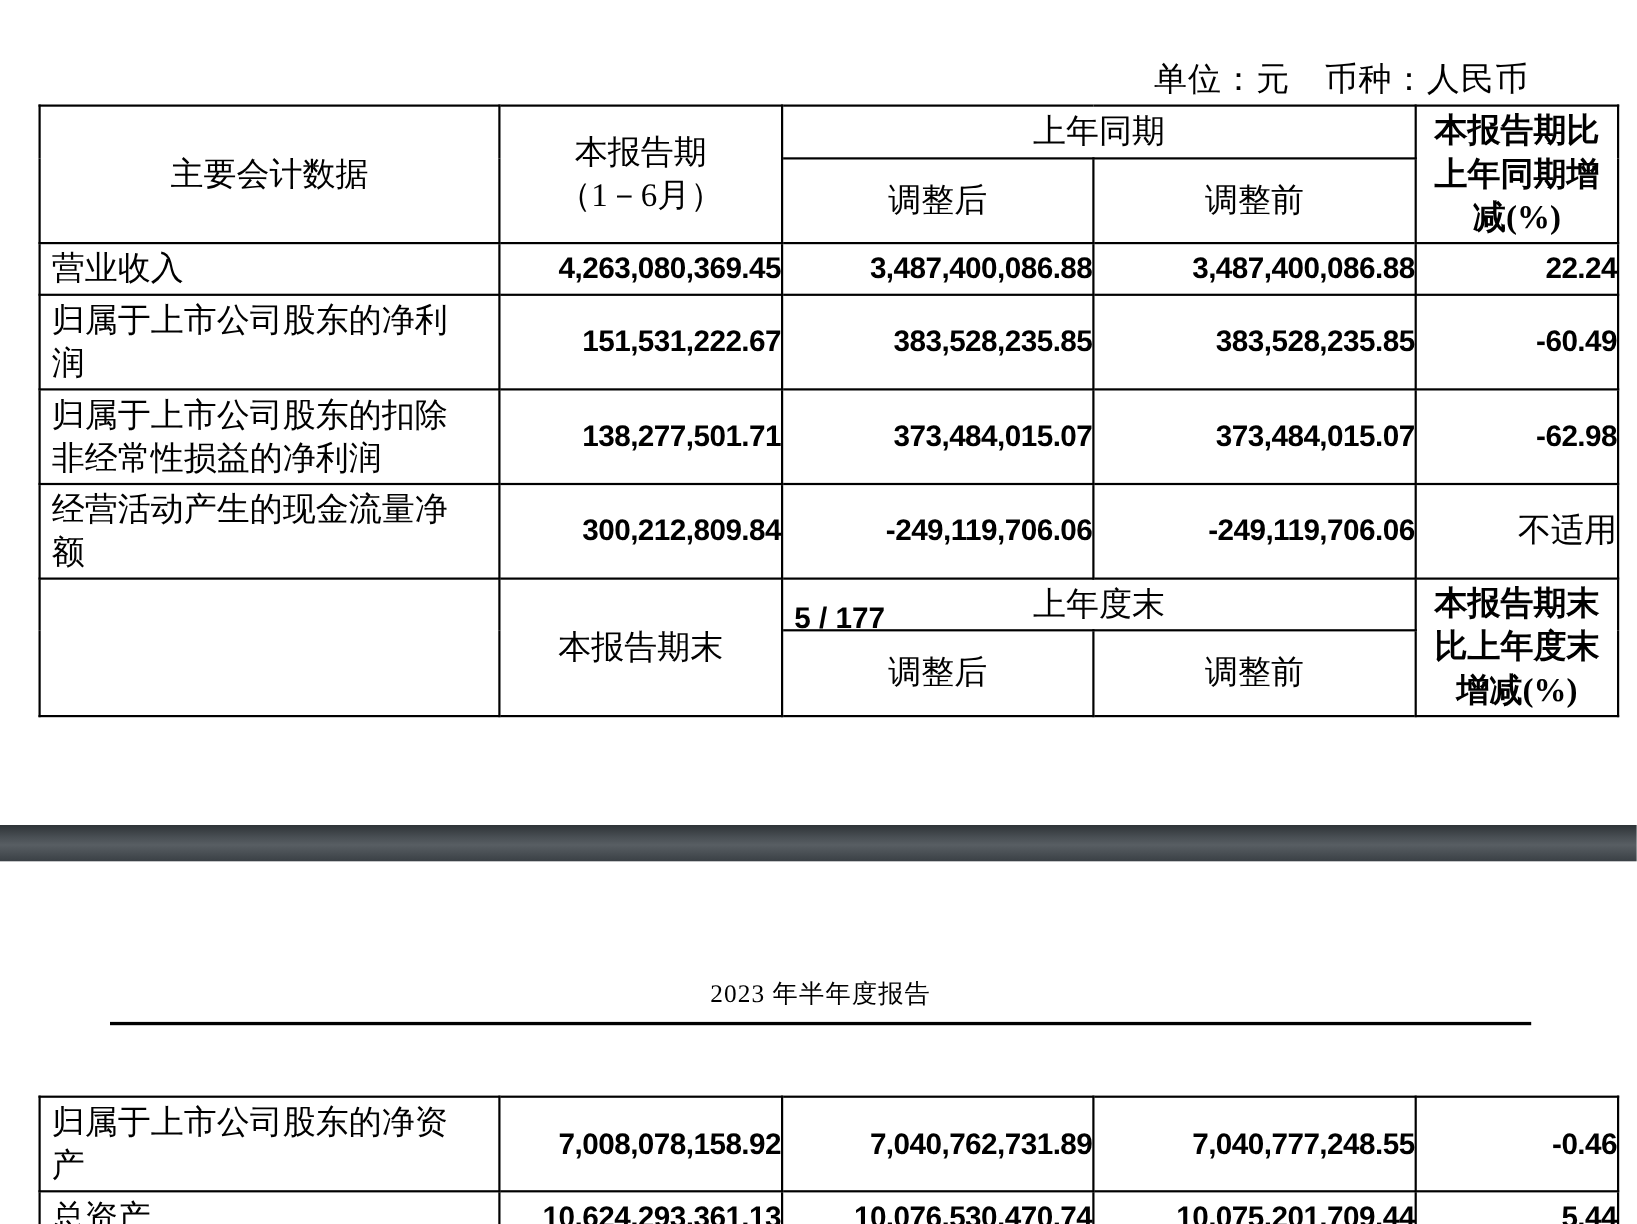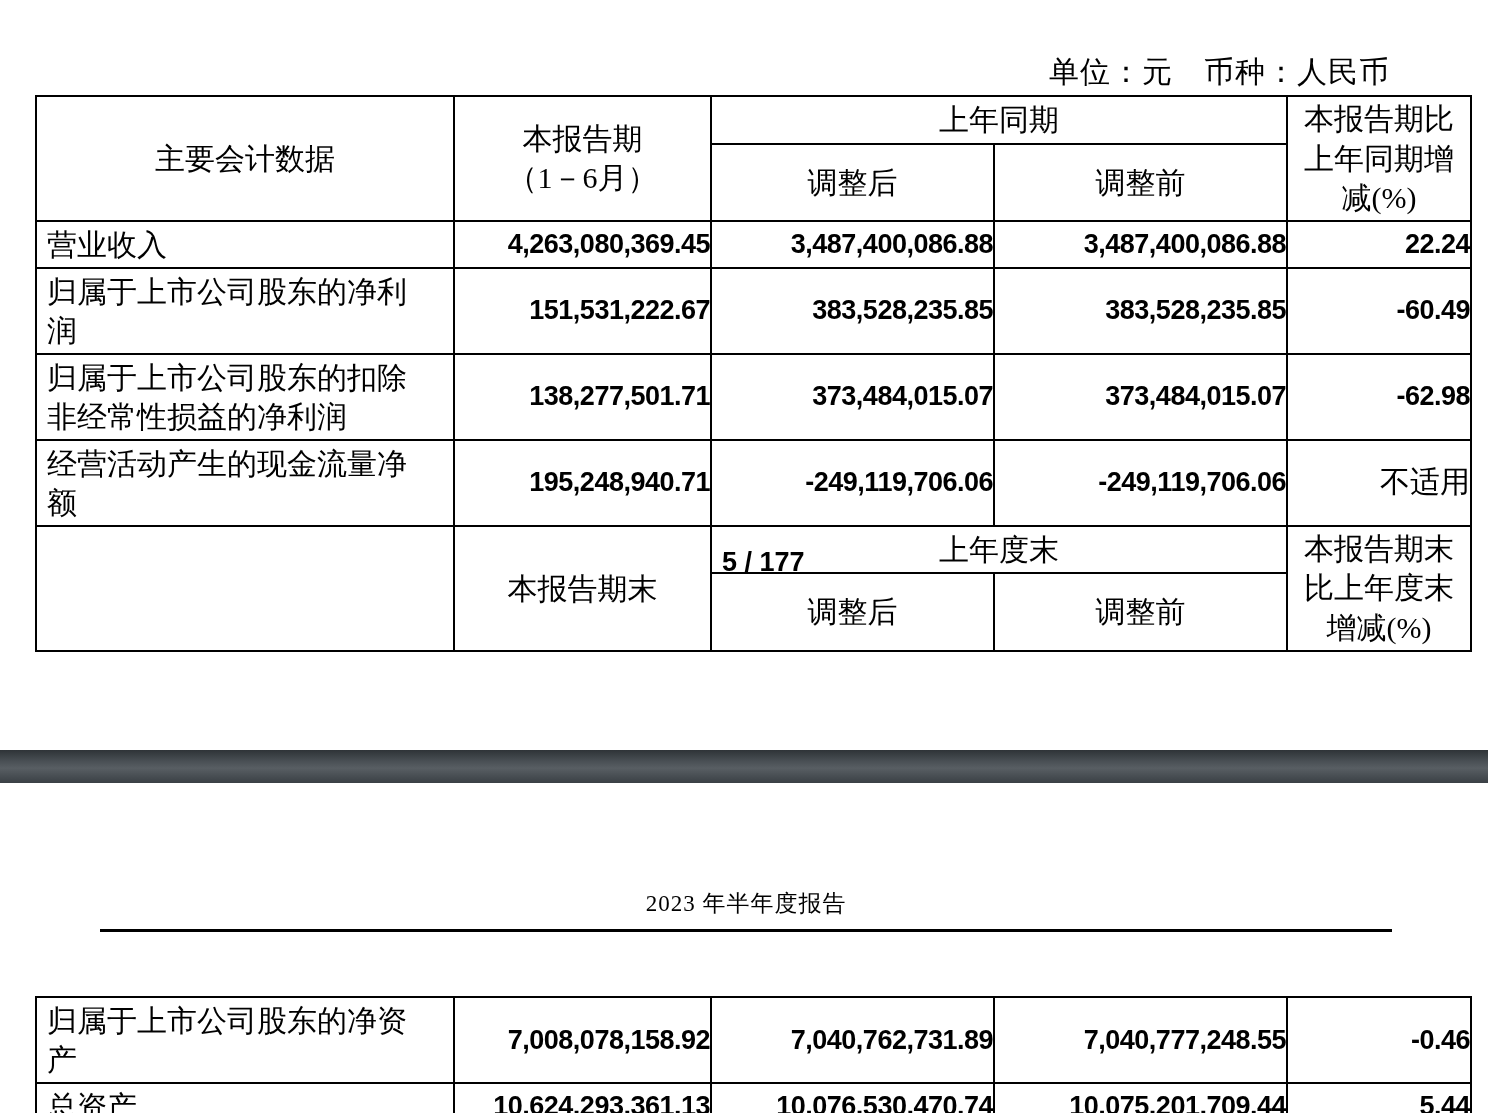--- a/index.html
+++ b/index.html
@@ -16,21 +16,21 @@
   table.fin {
     position: absolute; left: 35px; width: 1435px;
     border-collapse: collapse; table-layout: fixed;
   }
   table.fin td { border: 2px solid #000; vertical-align: middle; }
   #main-table { top: 95px; }
   #cont-table { top: 996px; }
   #cont-table td { border-width: 2px; }
   #cont-table tr:last-child td { border-bottom-width: 3px; }
   .hc { text-align: center; font-size: 30px; line-height: 1.3; padding: 2px 6px; }
-  .hc-wrap { padding: 2px 14px; line-height: 1.32; }
+  .hc-wrap { padding: 2px 14px; line-height: 1.32; font-weight: bold; }
   .lc { text-align: left; font-size: 30px; line-height: 1.3; padding: 3px 18px 3px 10px; }
   .nc {
     text-align: right; 
     font-family: "Liberation Sans", "DejaVu Sans", sans-serif;
     font-weight: bold; font-size: 27px; letter-spacing: -0.5px;
   }
   .nc-cjk {
     text-align: right; 
     font-family: "Liberation Serif", "DejaVu Serif", serif;
     font-weight: normal; font-size: 30px; letter-spacing: 0;
@@ -101,21 +101,21 @@
     </tr>
     <tr class="row-r3">
       <td class="lc">归属于上市公司股东的扣除非经常性损益的净利润</td>
       <td class="nc">138,277,501.71</td>
       <td class="nc">373,484,015.07</td>
       <td class="nc">373,484,015.07</td>
       <td class="nc">-62.98</td>
     </tr>
     <tr class="row-r4">
       <td class="lc">经营活动产生的现金流量净额</td>
-      <td class="nc">195,248,940.71</td>
+      <td class="nc">300,212,809.84</td>
       <td class="nc">-249,119,706.06</td>
       <td class="nc">-249,119,706.06</td>
       <td class="nc nc-cjk">不适用</td>
     </tr>
     <tr class="row-c">
       <td class="hc" rowspan="2"></td>
       <td class="hc" rowspan="2">本报告期末</td>
       <td class="hc" colspan="2">上年度末</td>
       <td class="hc hc-wrap" rowspan="2">本报告期末比上年度末增减(%)</td>
     </tr>

